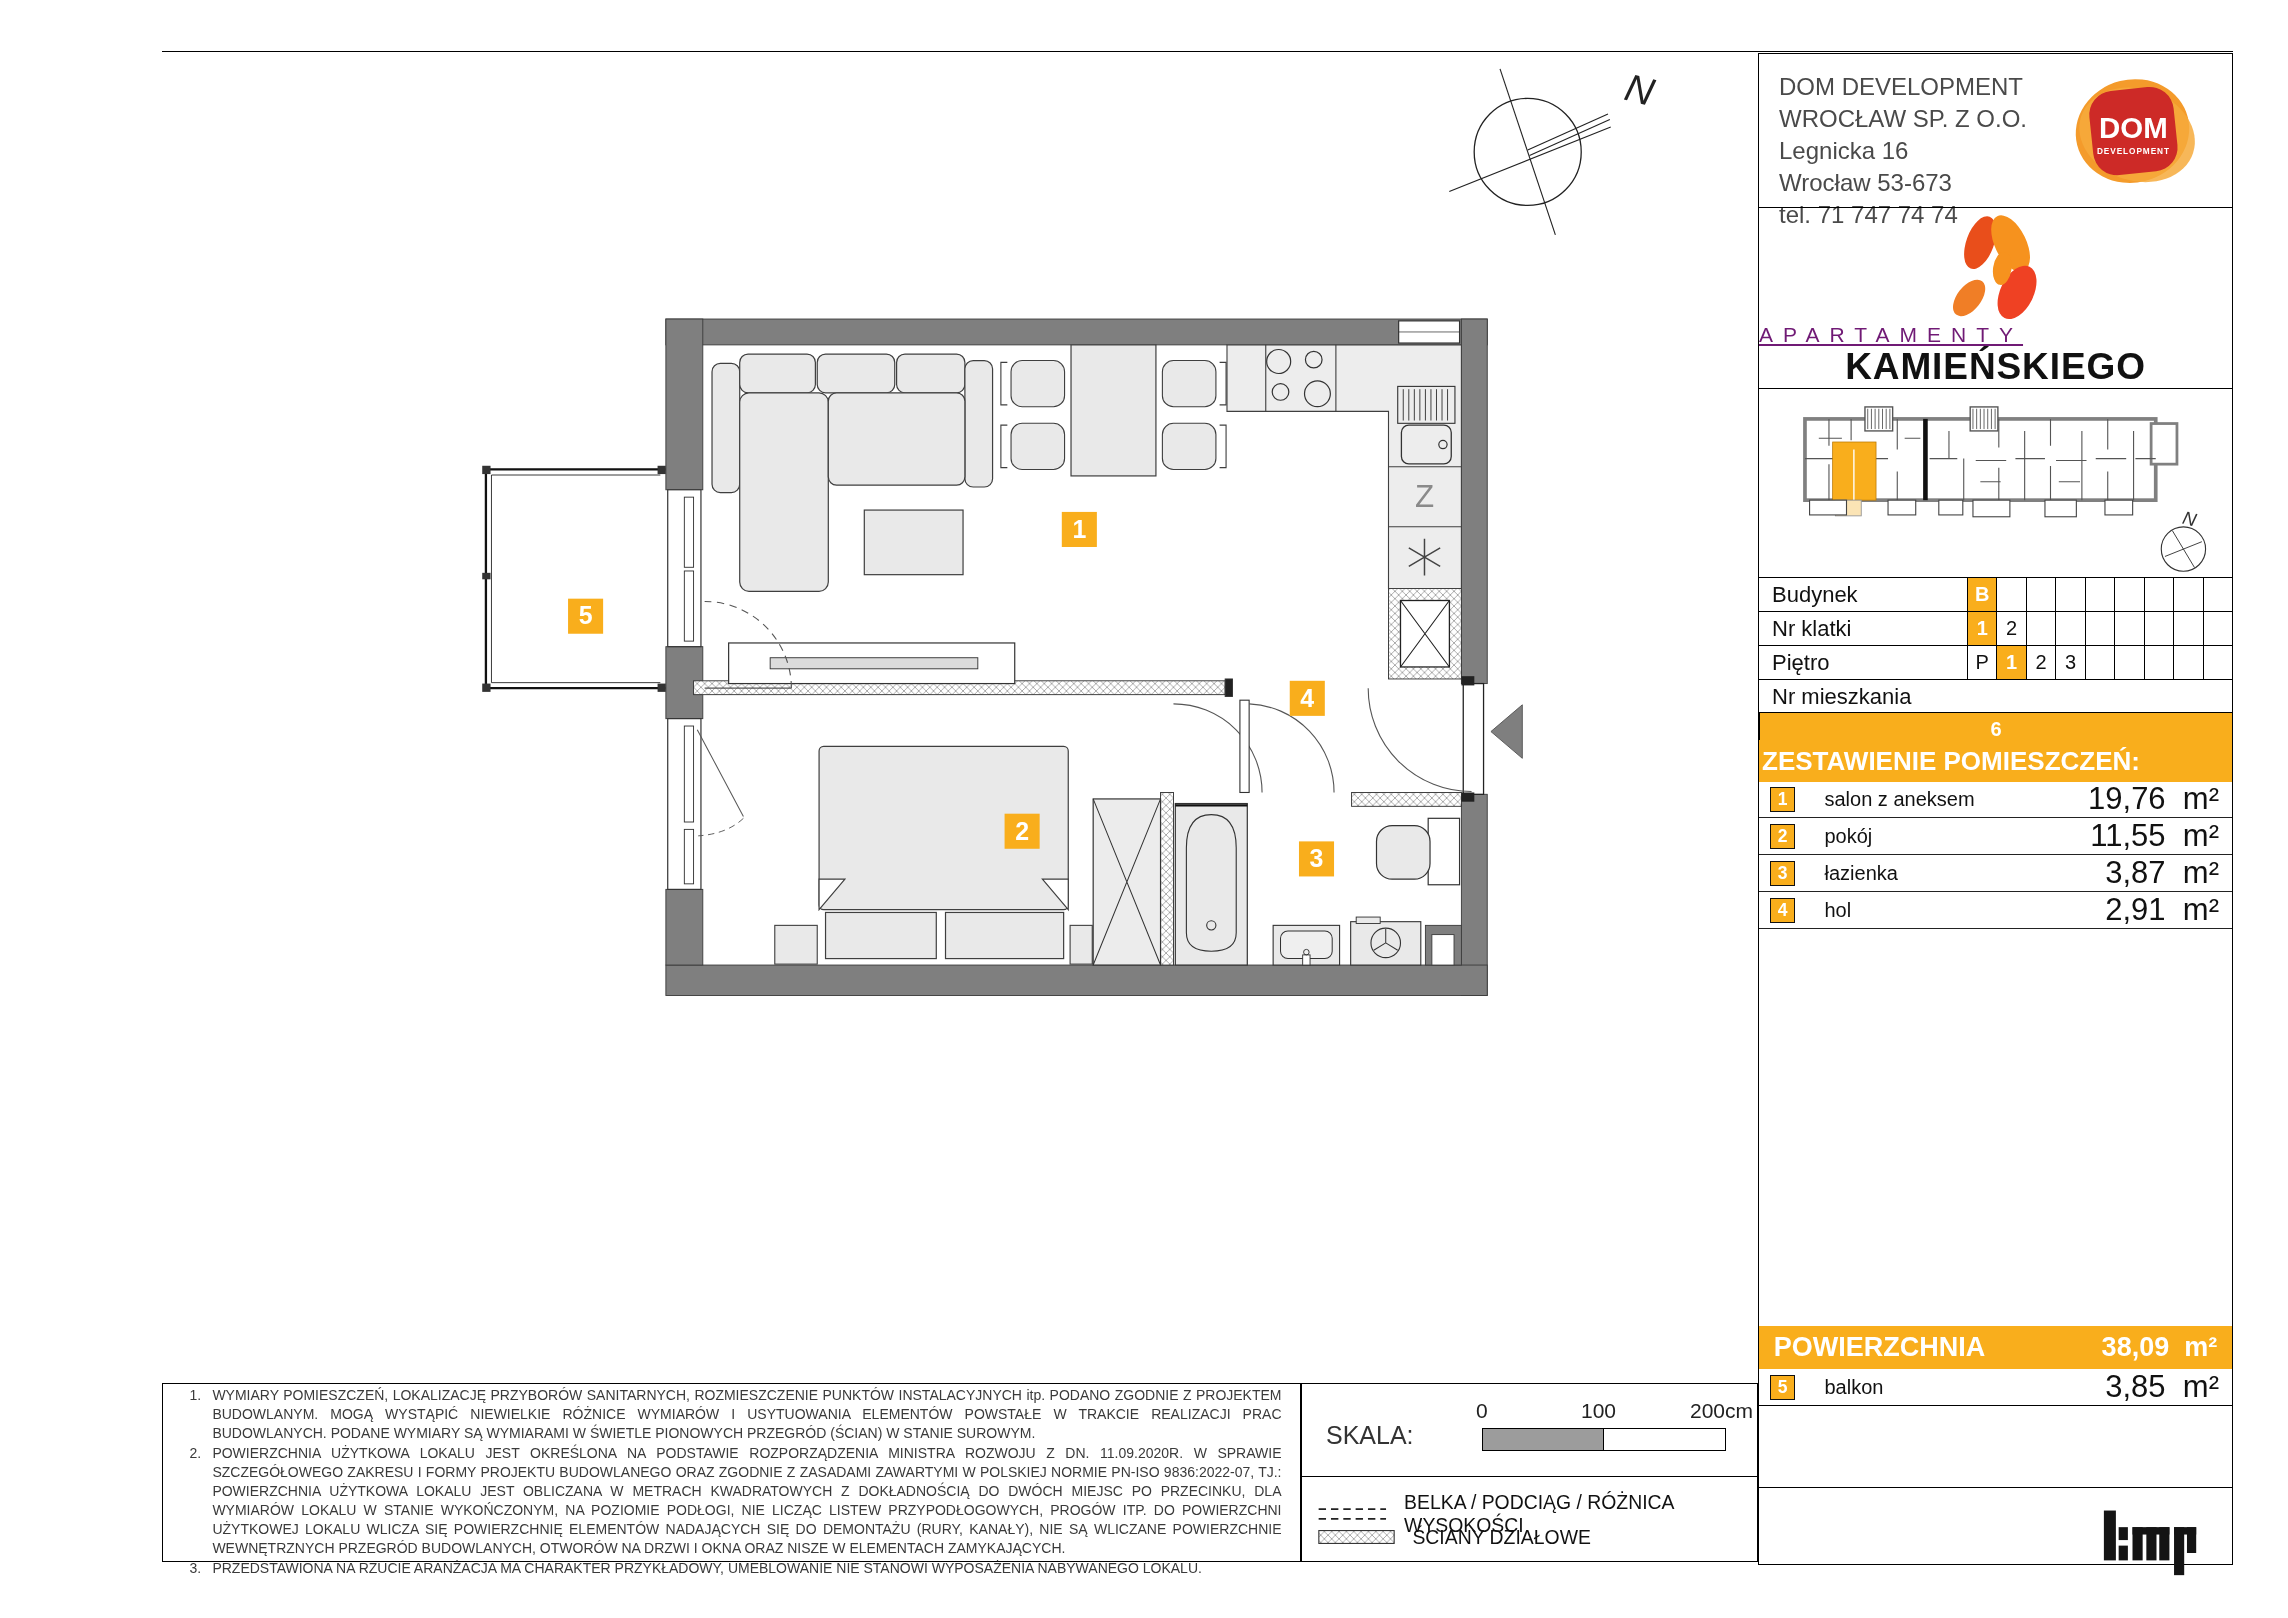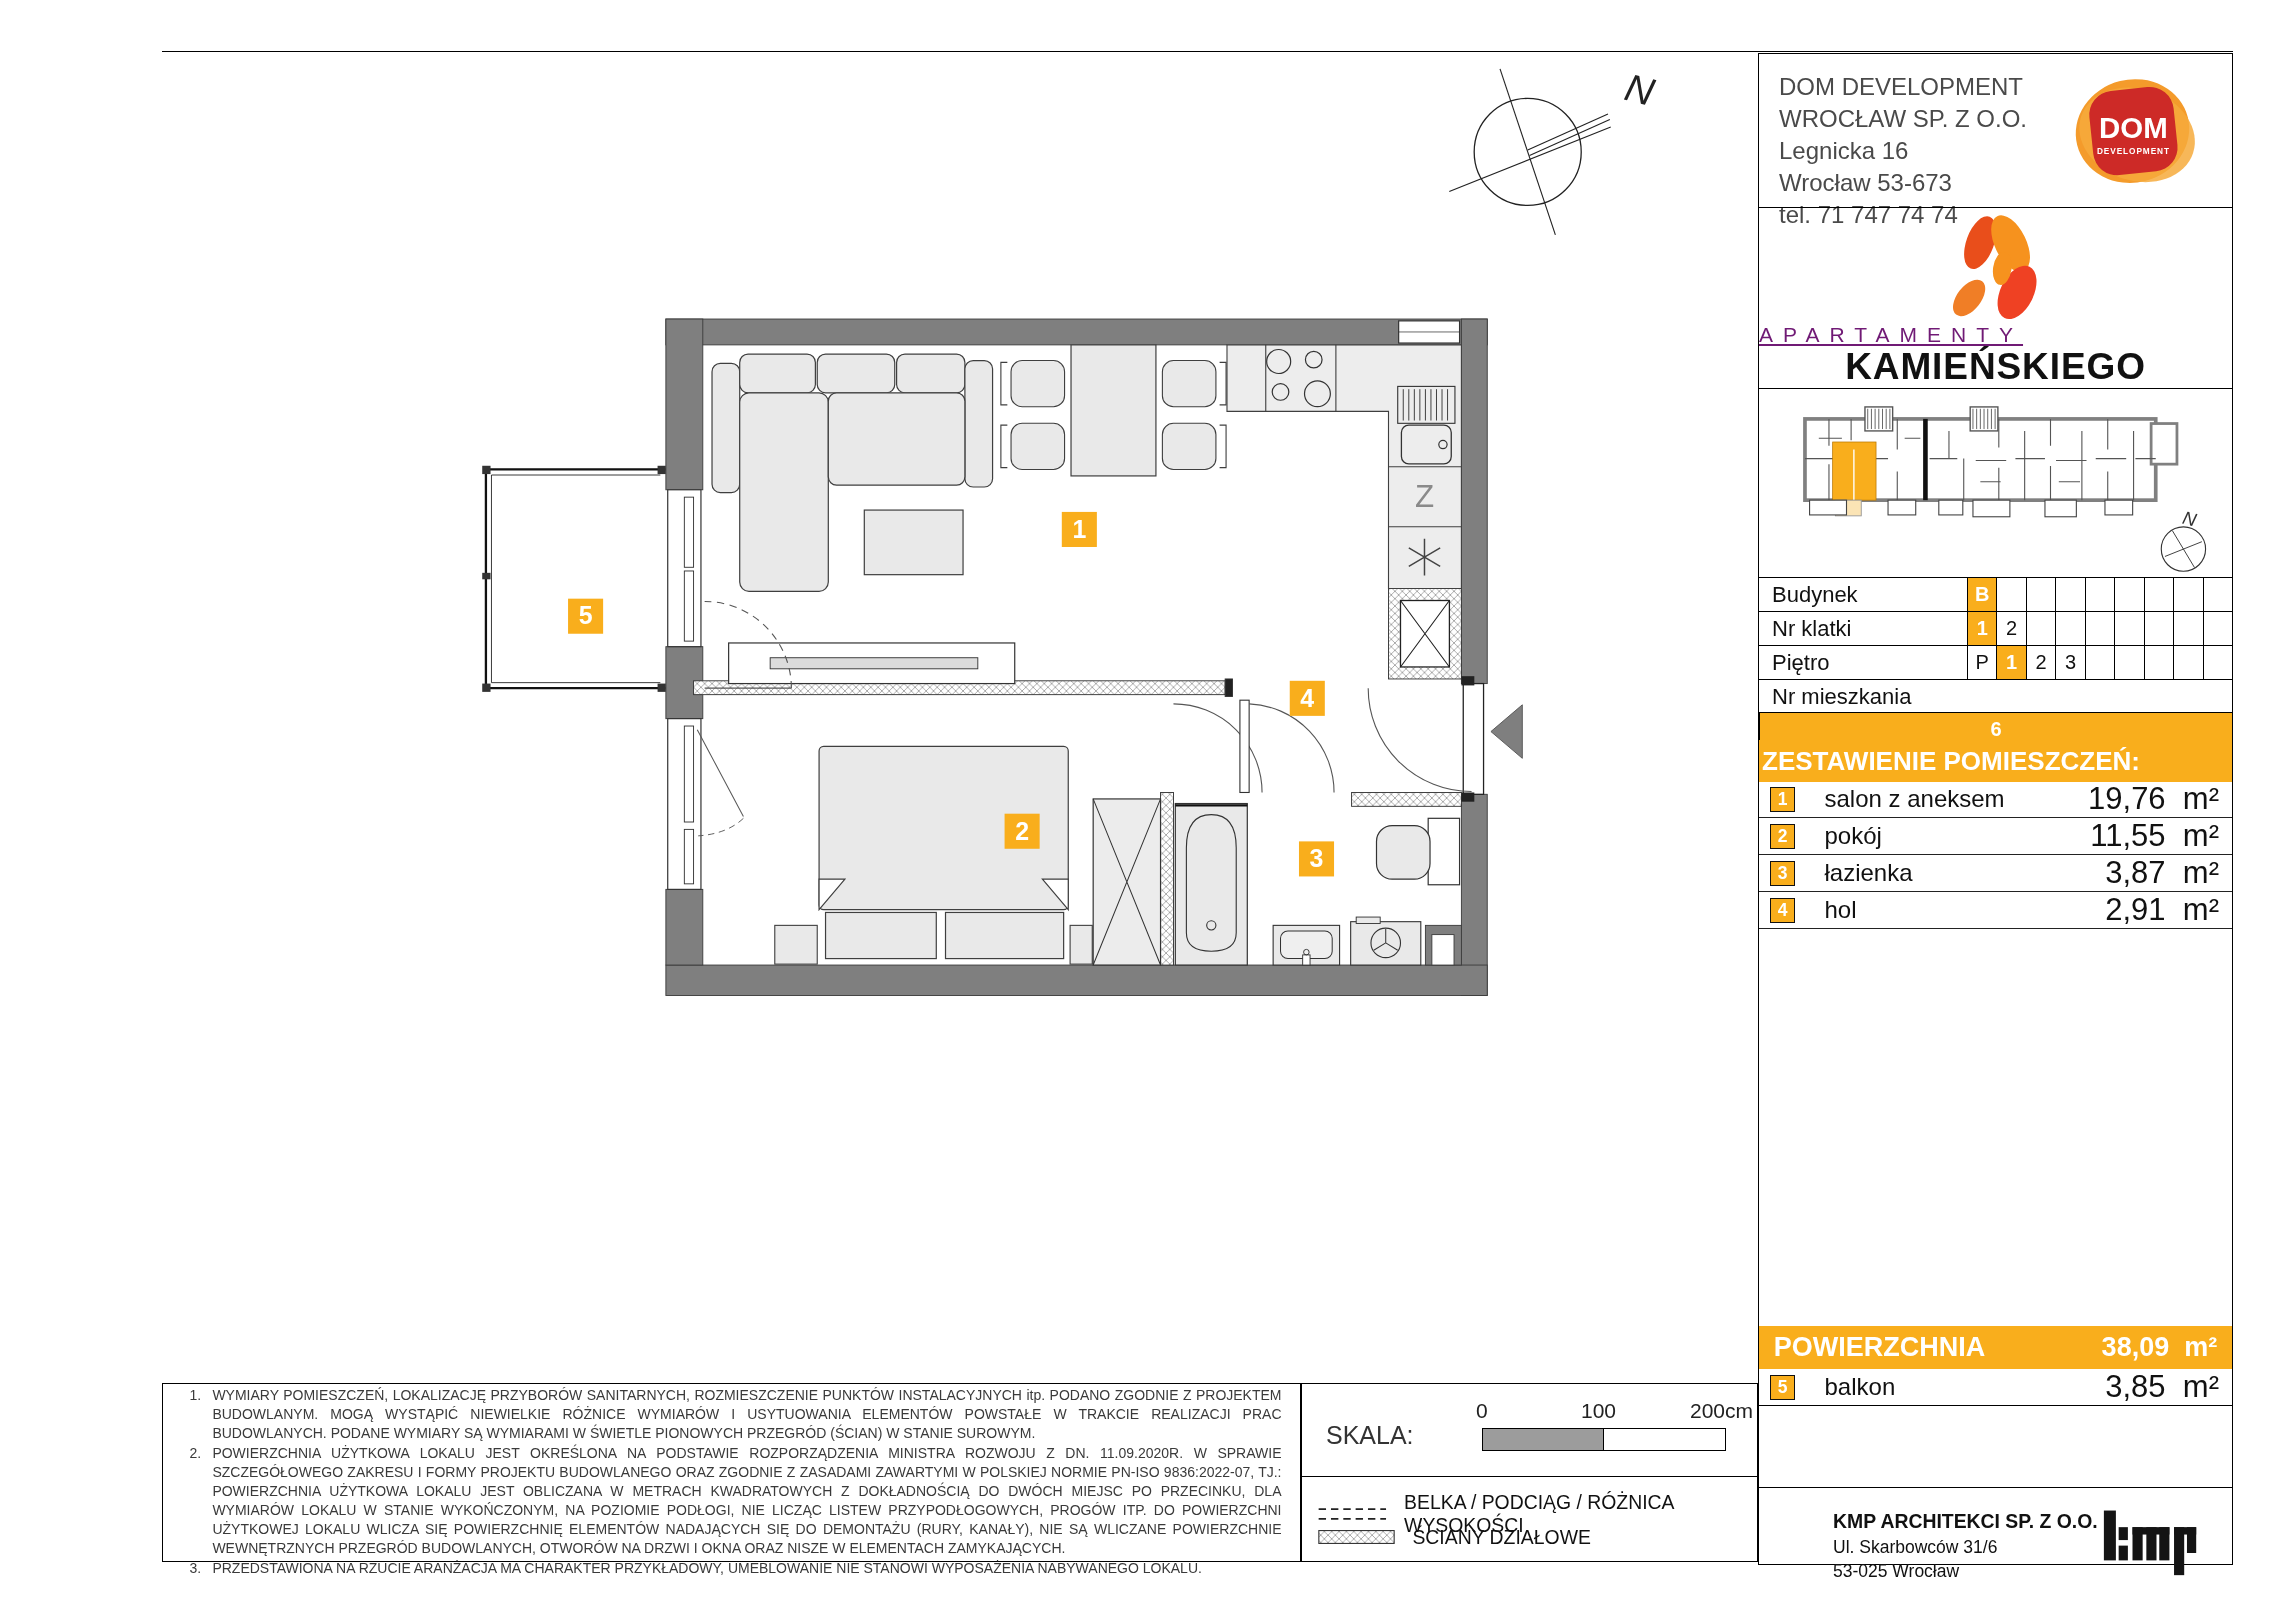--- a/index.html
+++ b/index.html
@@ -12,21 +12,21 @@
   .brand-bottom{position:absolute;left:0;top:292px;width:100%;text-align:center;font-size:37px;font-weight:bold;letter-spacing:0.9px;color:#111;}
   .utable{position:absolute;left:0;top:523px;width:100%;}
   .utrow{display:flex;height:34px;border-top:1.4px solid #000;box-sizing:border-box;align-items:stretch;}
   .utrow:last-child{border-bottom:1.4px solid #000;flex-direction:column;}
   .utlabel{width:208px;font-size:22px;line-height:33px;padding-left:13px;box-sizing:border-box;color:#111;}
   .utcell{flex:1;border-left:1.1px solid #000;text-align:center;font-size:20px;line-height:33px;color:#111;}
   .hl{background:#F9AE1C;color:#fff;font-weight:bold;}
   .orange-hdr{position:absolute;left:0;width:100%;background:#F9AE1C;color:#fff;font-weight:bold;box-sizing:border-box;}
   .room-row{position:absolute;left:0;width:100%;height:37px;border-bottom:1.4px solid #222;box-sizing:border-box;display:flex;align-items:center;padding:0 13px 0 11px;}
   .nbox{width:25px;height:25px;background:#F9AE1C;border:1.8px solid #111;box-sizing:border-box;color:#fff;font-weight:bold;font-size:17.5px;text-align:center;line-height:22px;flex:0 0 auto;}
-  .rname{flex:1;font-size:24px;color:#111;padding-left:29.5px;}
+  .rname{flex:1;font-size:20px;color:#111;padding-left:29.5px;}
   .rarea{font-size:31px;color:#111;}
   .kmp-text{position:absolute;left:74px;top:1456px;color:#111;}
   .kmp-text .l1{font-weight:bold;font-size:19.4px;}
   .kmp-text .l2{font-size:17.5px;margin-top:3.7px;}
   .box{position:absolute;border:1.8px solid #000;box-sizing:border-box;background:#fff;}
   .notes-title{font-size:17.5px;color:#333;padding:9.2px 0 1.8px 14.8px;}
   .notes ol{margin:1.8px 0 0 0;padding-left:42px;}
   .notes li{font-size:14px;line-height:19px;color:#3a3a3a;text-align:justify;padding-left:7.4px;margin:0 0 0.9px 0;}
   .notes{padding-right:18.5px;}
   .skala-label{position:absolute;left:24px;top:37px;font-size:25px;color:#333;}
@@ -381,25 +381,20 @@
     <span style="padding-right:14.8px;"><span>38,09</span>&nbsp;&nbsp;<span>m²</span></span>
   </div>
   <div class="room-row" style="top:1315px;border-bottom:1.8px solid #000;">
     <div class="nbox">5</div>
     <div class="rname">balkon</div>
     <div class="rarea"><span>3,85</span>&nbsp;&nbsp;<span>m²</span></div>
   </div>
 
   <div class="sec-line" style="top:1433px;"></div>
 
-  <div class="kmp-text">
-    <div class="l1">KMP ARCHITEKCI SP. Z O.O.</div>
-    <div class="l2">Ul. Skarbowców 31/6</div>
-    <div class="l2">53-025 Wrocław</div>
-  </div>
   <svg class="abs" style="left:343px;top:1451px;" width="109" height="72" viewBox="0 0 118 78">
     <g fill="#141414">
       <rect x="2" y="6" width="13" height="54"></rect>
       <rect x="18" y="24" width="10" height="14"></rect>
         <rect x="18" y="44" width="10" height="16"></rect>
       <rect x="33" y="24" width="40" height="8"></rect>
       <rect x="33" y="24" width="11" height="36"></rect>
         <rect x="48" y="24" width="11" height="36"></rect>
         <rect x="62" y="24" width="11" height="36"></rect>
       <rect x="78" y="24" width="24" height="8"></rect>

